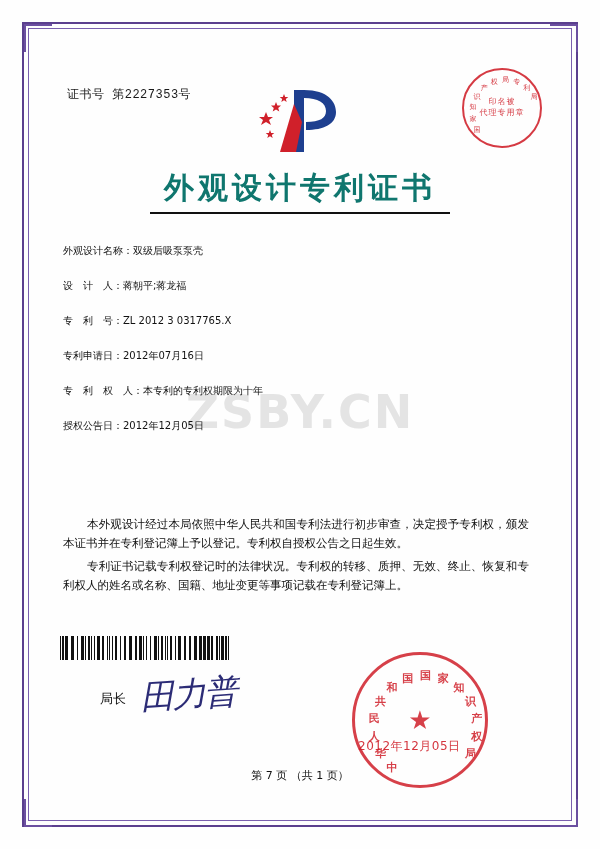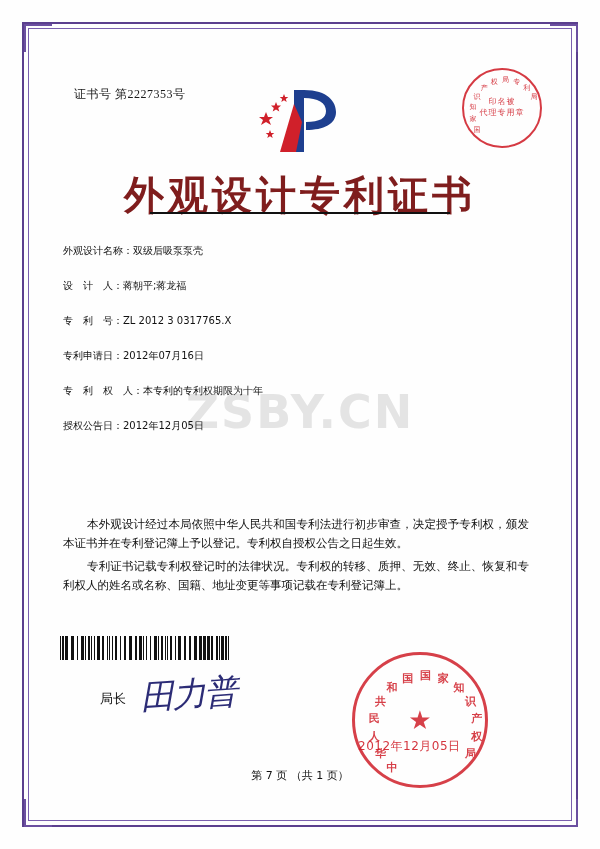--- a/index.html
+++ b/index.html
@@ -42,42 +42,42 @@
     height: 26px;
     border: 2px solid #6b4fa0;
   }
   .corner.tl { left: 24px; top: 24px; border-right: none; border-bottom: none; }
   .corner.tr { left: 550px; top: 24px; border-left: none; border-bottom: none; }
   .corner.bl { left: 24px; top: 799px; border-right: none; border-top: none; }
   .corner.br { left: 550px; top: 799px; border-left: none; border-top: none; }
 
   .cert-no {
     position: absolute;
-    left: 74px; top: 86px;
+    left: 67px; top: 86px;
     font-size: 12px;
     color: #1a1a1a;
     letter-spacing: 0.5px;
-    font-family: Liberation Serif, serif;
+    font-family: Liberation Mono, monospace;
   }
 
   
   .logo {
     position: absolute;
     left: 250px; top: 82px;
     width: 100px; height: 76px;
   }
   .title {
     position: absolute;
     left: 0; top: 168px;
     width: 600px;
     text-align: center;
-    font-size: 40px;
+    font-size: 30px;
     font-weight: bold;
     letter-spacing: 4px;
-    color: #7f1d1d;
+    color: #0f766e;
     font-family: "DejaVu Sans", sans-serif;
   }
   .title-rule {
     position: absolute;
     left: 150px; top: 212px;
     width: 300px;
     height: 2px;
     background: #111;
   }
 

